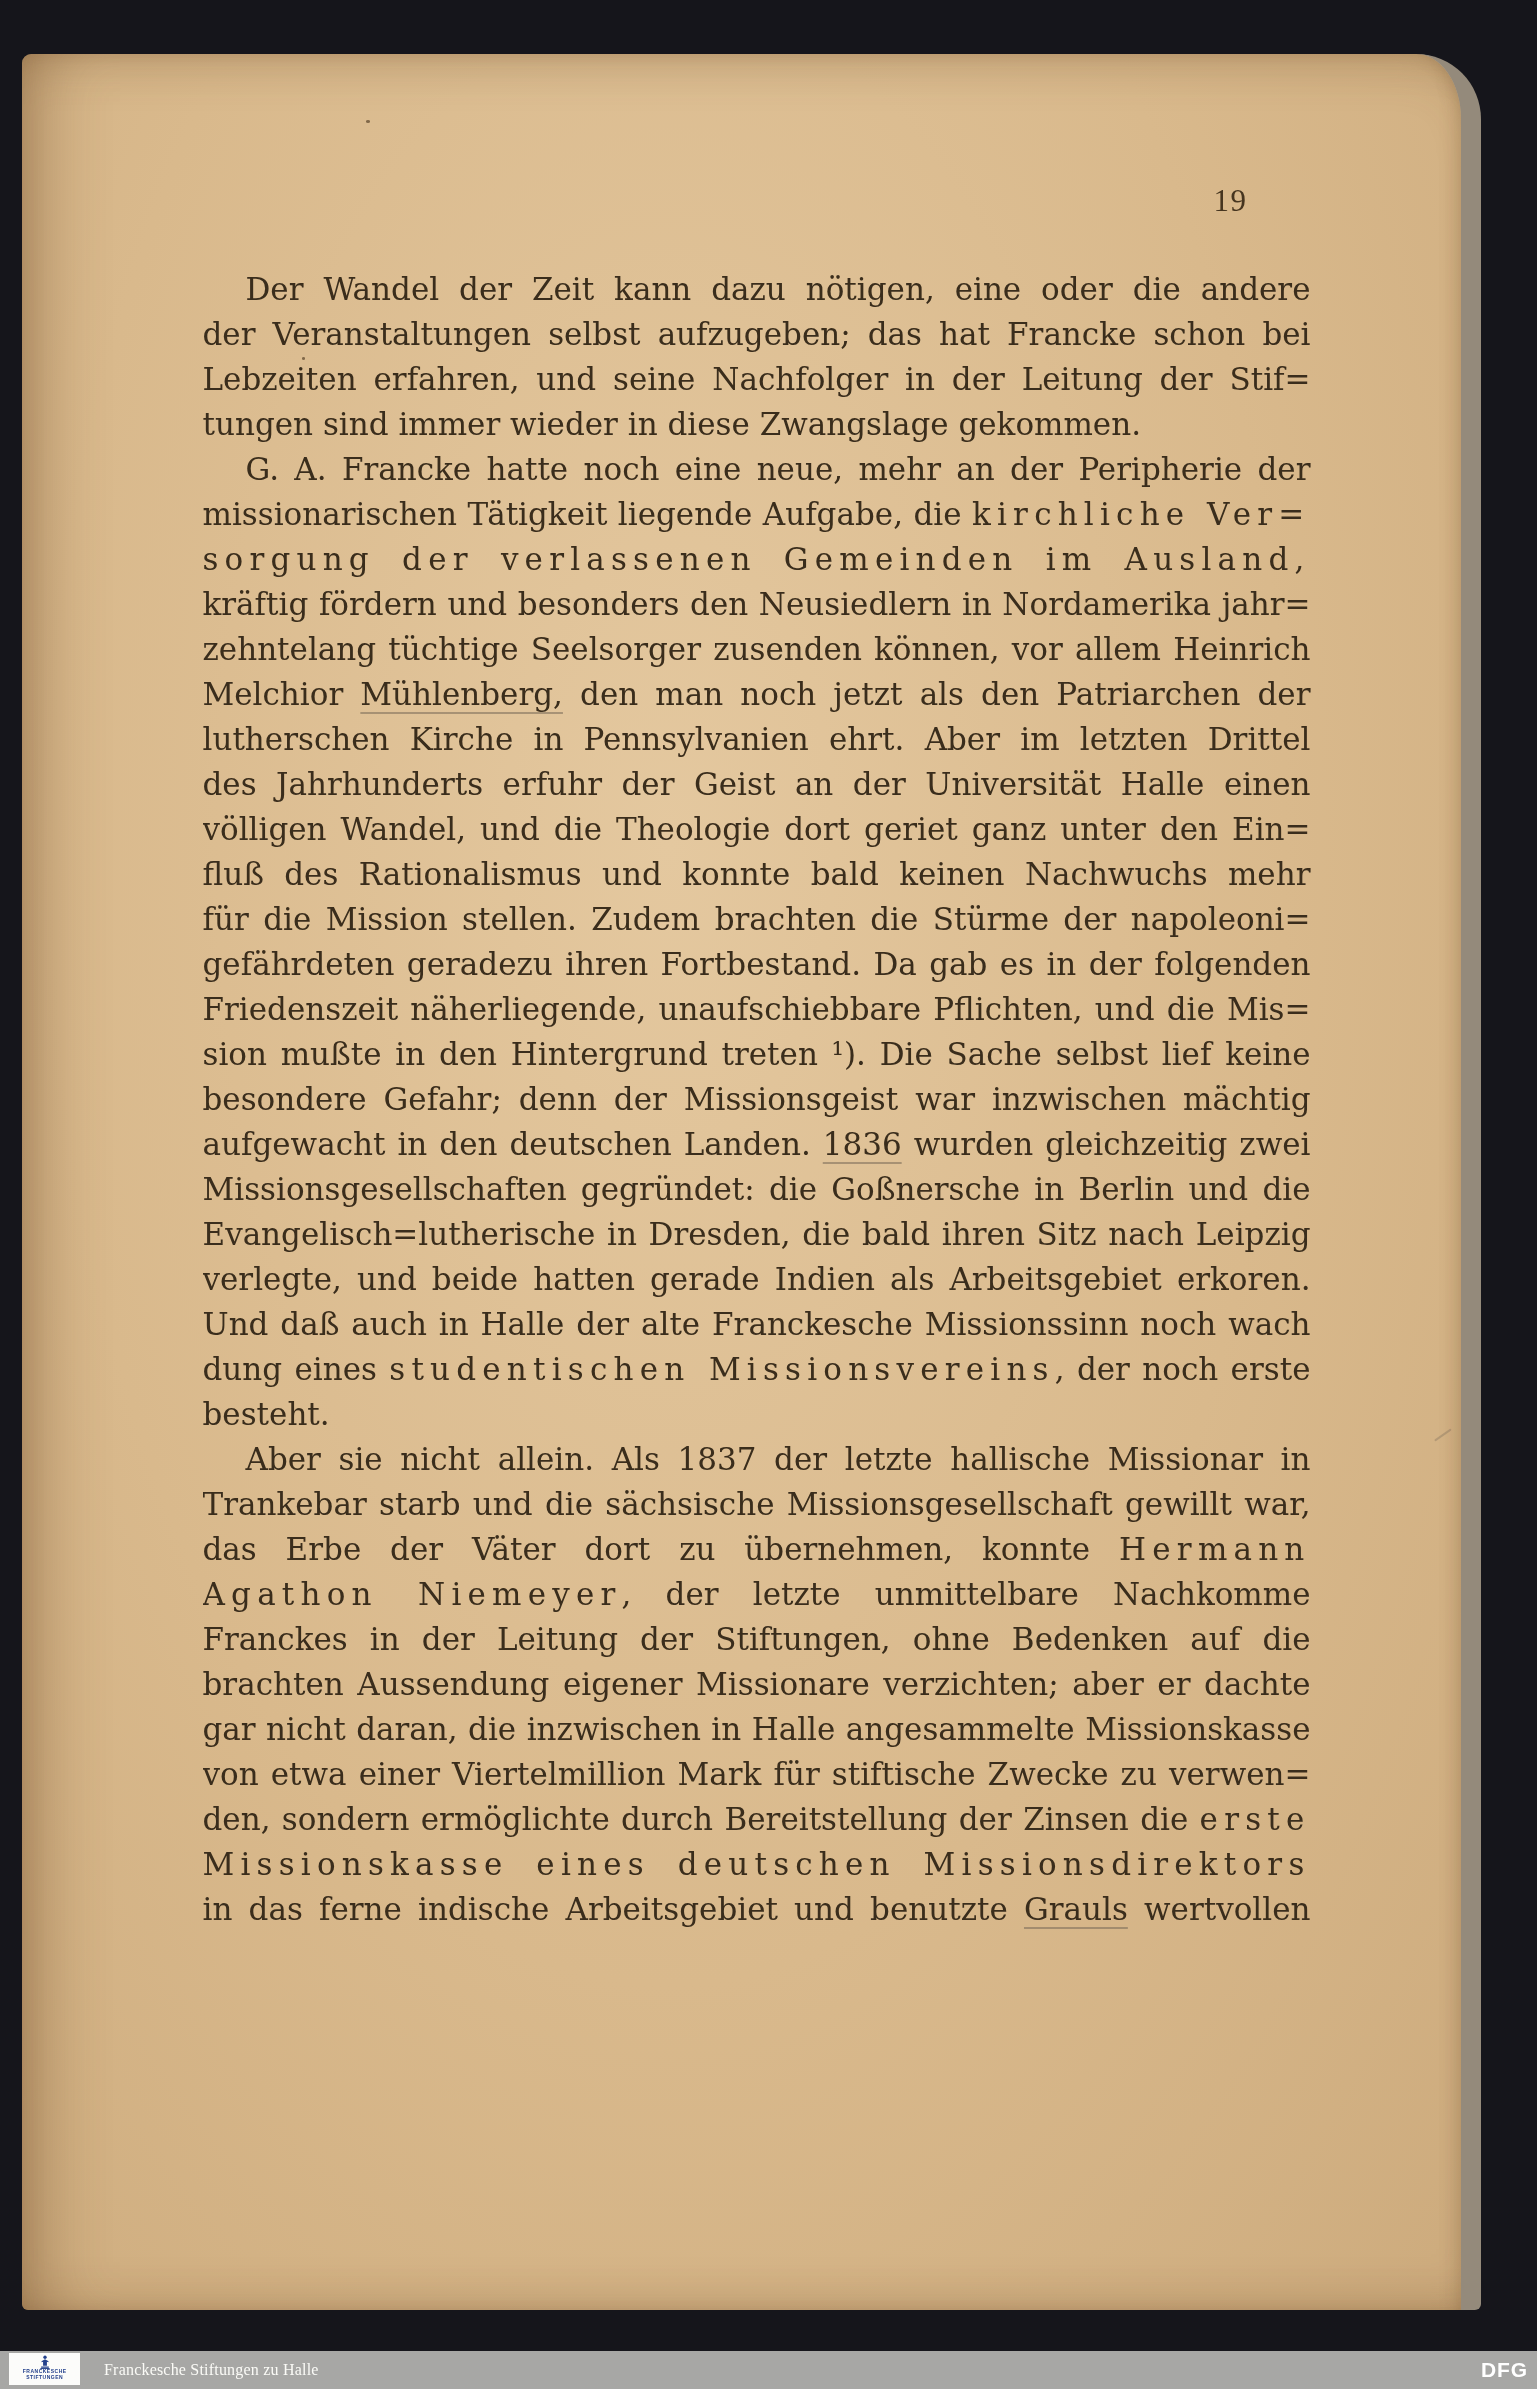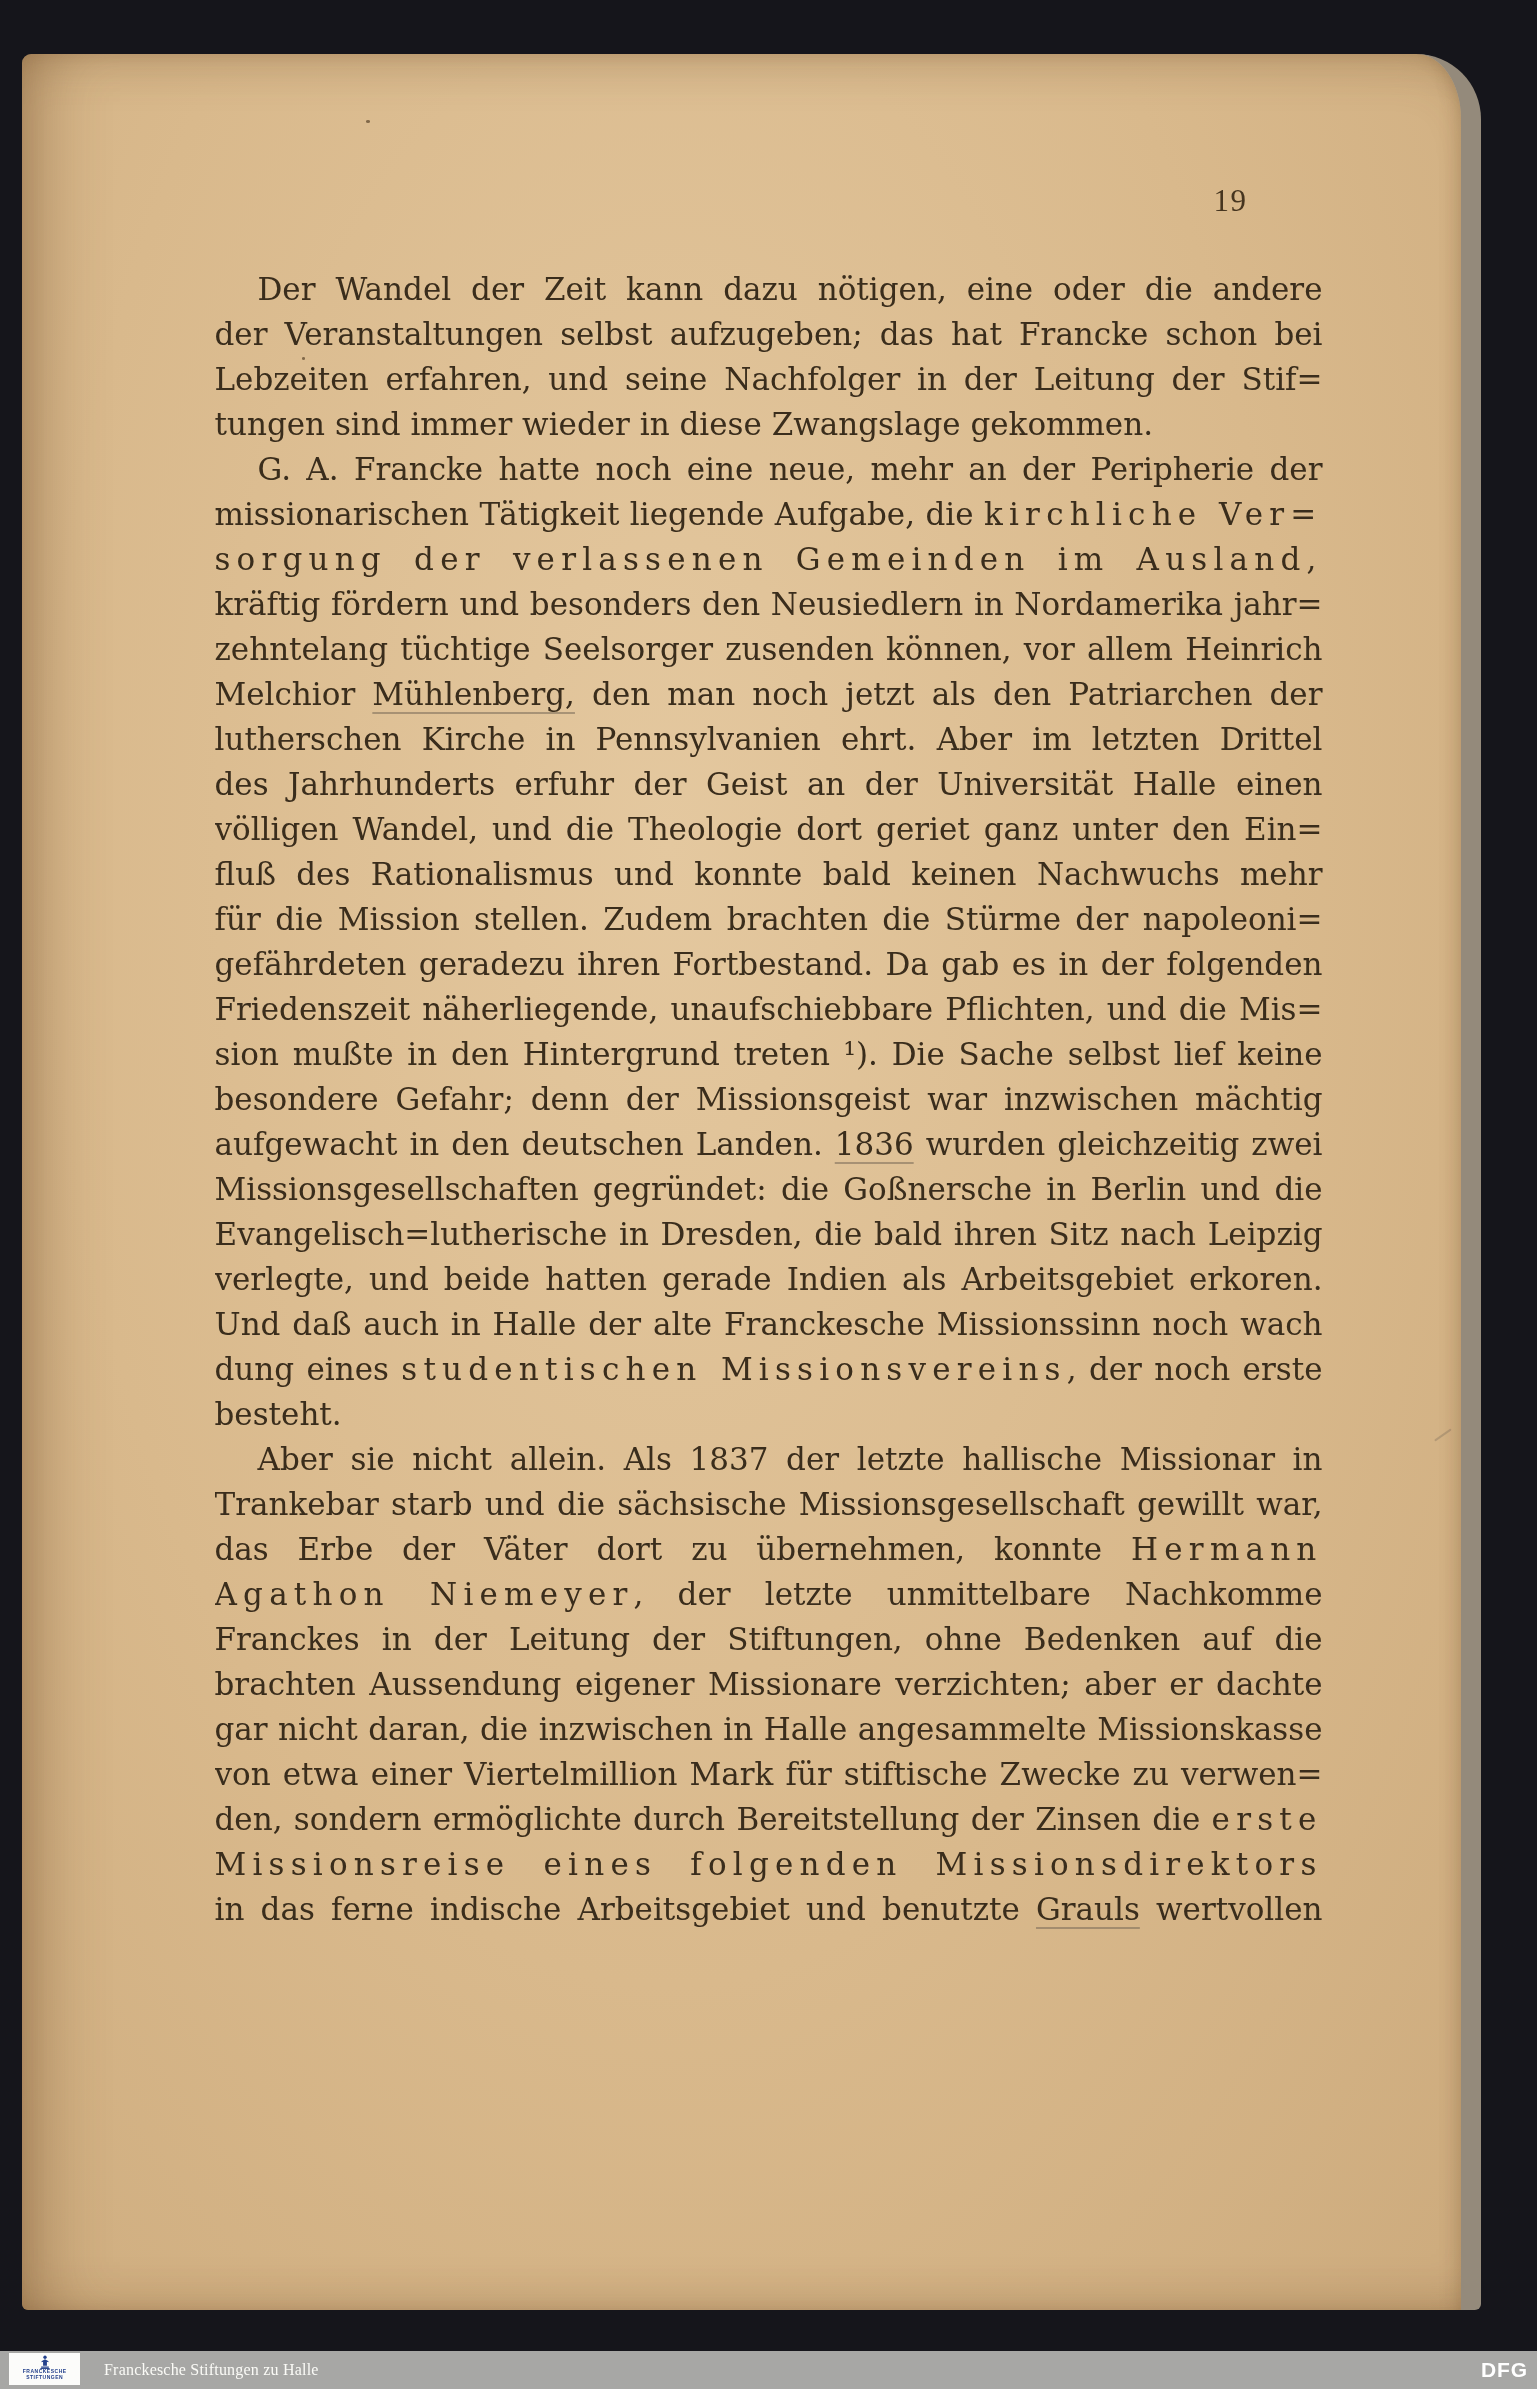--- a/index.html
+++ b/index.html
@@ -29,21 +29,21 @@
       inset 0 35px 54px -35px rgba(100,65,30,.30),
       inset 0 -31px 54px -35px rgba(100,65,30,.28);
   }
   .page-number{
     position:absolute;left:1174px;top:129px;
     font-family:"Liberation Serif",serif;
     font-size:31px;color:#46351f;letter-spacing:1.5px;margin-left:18px;
   }
   .text-block{
     position:absolute;left:181px;top:213px;width:1108px;
-    font-size:31px;line-height:45px;color:var(--ink);margin-left:12px;
+    font-size:31px;line-height:45px;color:var(--ink);
   }
   .line{
     height:45px;overflow:hidden;
     text-align:justify;text-align-last:justify;
   }
   .line.left{text-align-last:left;}
   .line.indent{padding-left:43px;}
   .sp{letter-spacing:0.2em;}
   .pencil-underline{
     text-decoration:underline;
@@ -125,21 +125,21 @@
         <div class="line left"><span>besteht.</span></div>
         <div class="line indent"><span>Aber sie nicht allein. Als 1837 der letzte hallische Missionar in</span></div>
         <div class="line"><span>Trankebar starb und die sächsische Missionsgesellschaft gewillt war,</span></div>
         <div class="line"><span>das Erbe der Väter dort zu übernehmen, konnte </span><span class="sp">Hermann</span></div>
         <div class="line"><span class="sp">Agathon Niemeyer</span><span>, der letzte unmittelbare Nachkomme</span></div>
         <div class="line"><span>Franckes in der Leitung der Stiftungen, ohne Bedenken auf die</span></div>
         <div class="line"><span>brachten Aussendung eigener Missionare verzichten; aber er dachte</span></div>
         <div class="line"><span>gar nicht daran, die inzwischen in Halle angesammelte Missionskasse</span></div>
         <div class="line"><span>von etwa einer Viertelmillion Mark für stiftische Zwecke zu verwen=</span></div>
         <div class="line"><span>den, sondern ermöglichte durch Bereitstellung der Zinsen die </span><span class="sp">erste</span></div>
-        <div class="line"><span class="sp">Missionsreise eines folgenden Missionsdirektors</span></div>
+        <div class="line"><span class="sp">Missionskasse eines deutschen Missionsdirektors</span></div>
         <div class="line"><span>in das ferne indische Arbeitsgebiet und benutzte </span><span class="pencil-underline">Grauls</span><span> wertvollen</span></div>
       </div>
     <div class="speck s1"></div>
     <div class="speck s2"></div>
     <div class="margin-mark"></div>
   </div>
 
   <div class="footer-bar">
     <div class="logo-box">
       <svg class="statue" width="14" height="14.6" viewBox="0 0 18 19" aria-hidden="true">

